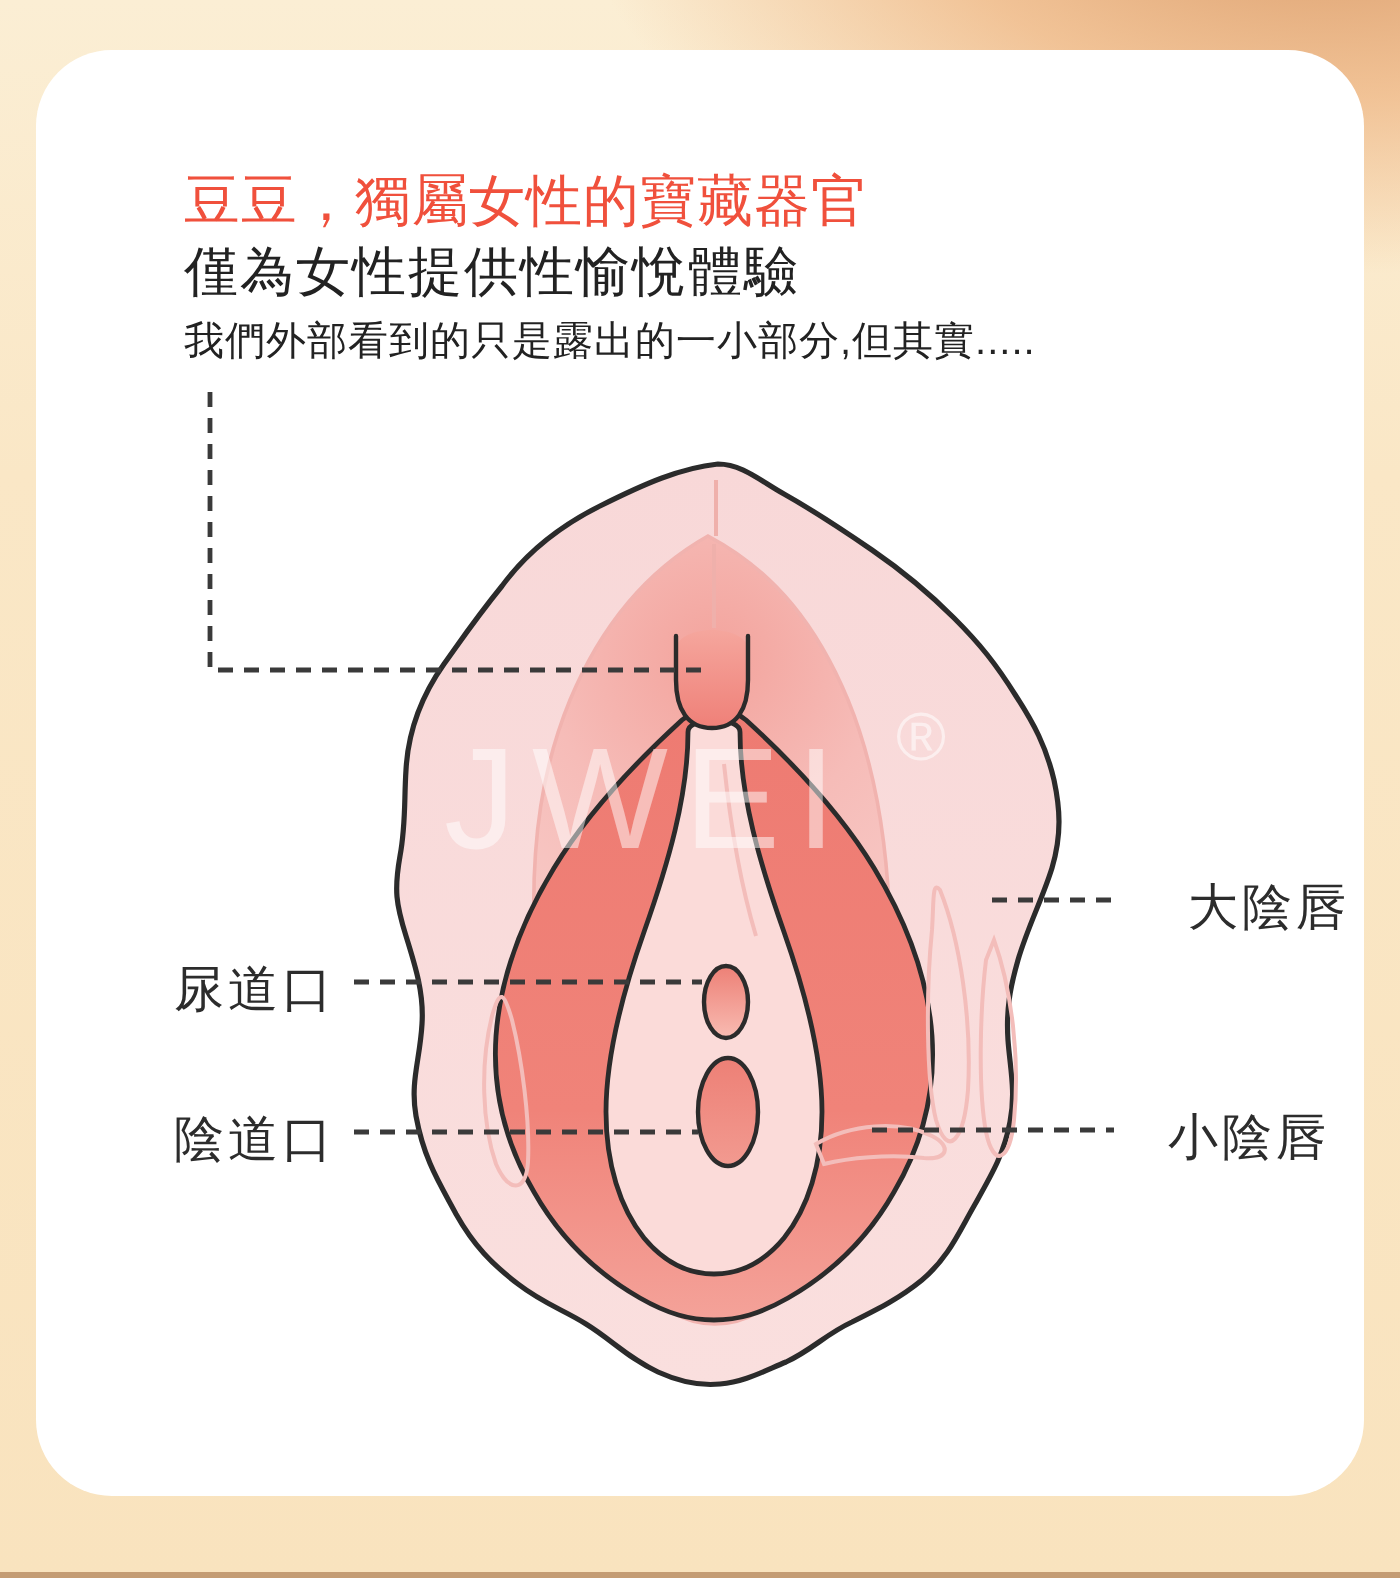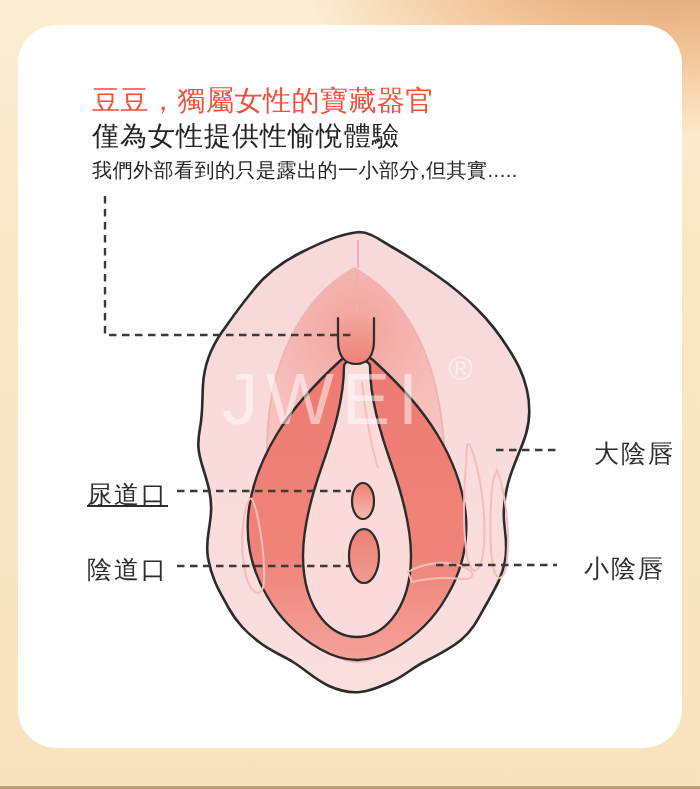--- a/index.html
+++ b/index.html
@@ -19,21 +19,21 @@
   .bottom-edge {
     position:absolute; left:0; right:0; bottom:0; height:3px;
     background:var(--bottom-edge-tan,#C49C74);
   }
   .txt { position:absolute; left:78px; white-space:nowrap;margin-left:14px; }
   .title { top:82px; font-size:28px; color:var(--accent-red,#F0503C); letter-spacing:0.5px; }
   .line2 { top:118px; font-size:27px; color:var(--text-black,#222); letter-spacing:1px; }
   .line3 { top:157px; font-size:20px; color:var(--text-black,#222); letter-spacing:0.5px; }
   .diagram-svg { position:absolute; left:0; top:0; width:700px; height:789px; }
   .anno { position:absolute; font-size:25px; color:#2c2c2c; letter-spacing:2px; white-space:nowrap; }
-  .anno.urethra { left:87px;  top:478px;text-decoration:underline; }
+  .anno.urethra { left:87px;  top:478px; }
   .anno.vagina  { left:87px;  top:553px; }
   .anno.majora  { left:565px; top:437px;margin-left:29px; }
   .anno.minora  { left:584px; top:552px; }
 </style>
 </head>
 <body>
 
 <div class="card"></div>
 
 <div class="txt title">豆豆，獨屬女性的寶藏器官</div>

